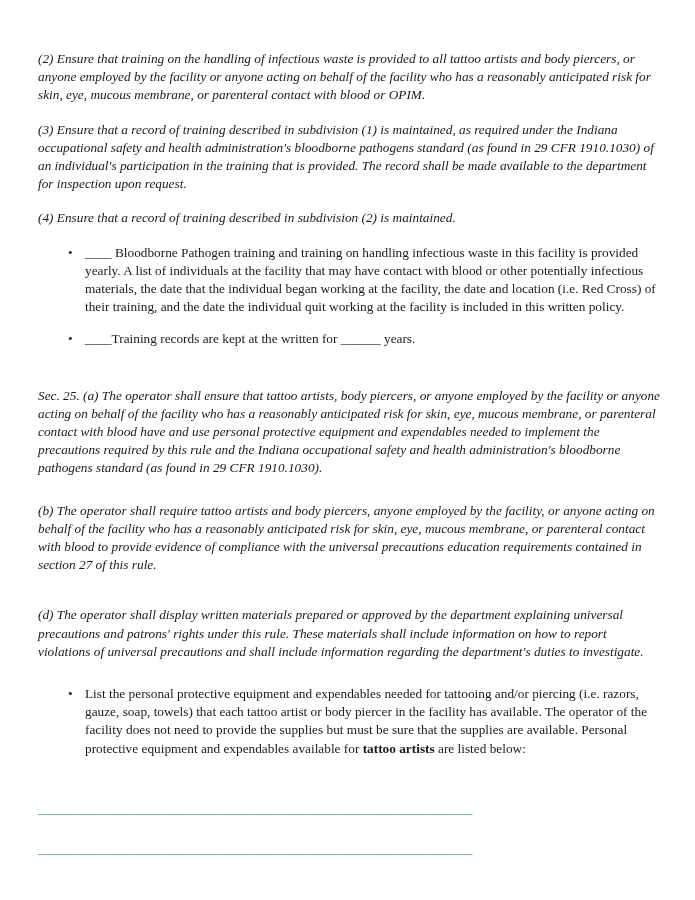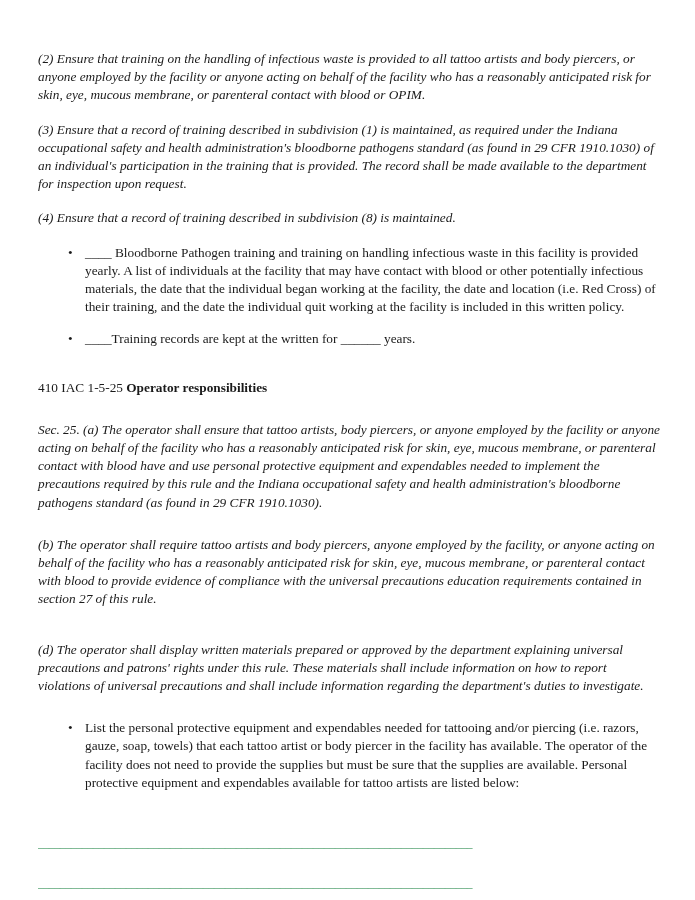--- a/index.html
+++ b/index.html
@@ -57,21 +57,21 @@
     margin-bottom: 0;
   }
   ul.bullets li .bullet-dot {
     position: absolute;
     left: 30px;
     top: 0;
     font-size: 13.3px;
     line-height: 18.2px;
   }
   .bold-inline {
-    font-weight: normal;
+    font-weight: bold;
   }
   .blank-lines {
     margin: 0;
     padding: 0;
   }
   .blank-line {
     font-size: 11px;
     line-height: 18.2px;
     font-style: normal;
     letter-spacing: 0px;
@@ -87,38 +87,35 @@
 </head>
 <body>
 
 <div class="page">
   <div class="doc-body">
 
     <p class="para">(2) Ensure that training on the handling of infectious waste is provided to all tattoo artists and body piercers, or anyone employed by the facility or anyone acting on behalf of the facility who has a reasonably anticipated risk for skin, eye, mucous membrane, or parenteral contact with blood or OPIM.</p>
 
     <p class="para">(3) Ensure that a record of training described in subdivision (1) is maintained, as required under the Indiana occupational safety and health administration's bloodborne pathogens standard (as found in 29 CFR 1910.1030) of an individual's participation in the training that is provided. The record shall be made available to the department for inspection upon request.</p>
 
-    <p class="para">(4) Ensure that a record of training described in subdivision (8) is maintained.</p>
+    <p class="para">(4) Ensure that a record of training described in subdivision (2) is maintained.</p>
 
     <ul class="bullets">
       <li>
         <span class="bullet-dot">•</span>
         <span>____ Bloodborne Pathogen training and training on handling infectious waste in this facility is provided yearly. A list of individuals at the facility that may have contact with blood or other potentially infectious materials, the date that the individual began working at the facility, the date and location (i.e. Red Cross) of their training, and the date the individual quit working at the facility is included in this written policy.</span>
       </li>
       <li>
         <span class="bullet-dot">•</span>
         <span>____Training records are kept at the written for ______ years.</span>
       </li>
     </ul>
 
     <div class="spacer-14"></div>
 
-    <p class="heading">
-      <span>410 IAC 1-5-25 </span><span class="bold">Operator responsibilities</span>
-    </p>
 
     <div class="spacer-8"></div>
 
     <p class="para">Sec. 25. (a) The operator shall ensure that tattoo artists, body piercers, or anyone employed by the facility or anyone acting on behalf of the facility who has a reasonably anticipated risk for skin, eye, mucous membrane, or parenteral contact with blood have and use personal protective equipment and expendables needed to implement the precautions required by this rule and the Indiana occupational safety and health administration's bloodborne pathogens standard (as found in 29 CFR 1910.1030).</p>
 
     <div class="spacer-8"></div>
 
     <p class="para">(b) The operator shall require tattoo artists and body piercers, anyone employed by the facility, or anyone acting on behalf of the facility who has a reasonably anticipated risk for skin, eye, mucous membrane, or parenteral contact with blood to provide evidence of compliance with the universal precautions education requirements contained in section 27 of this rule.</p>
 
     <div class="spacer-8"></div>

